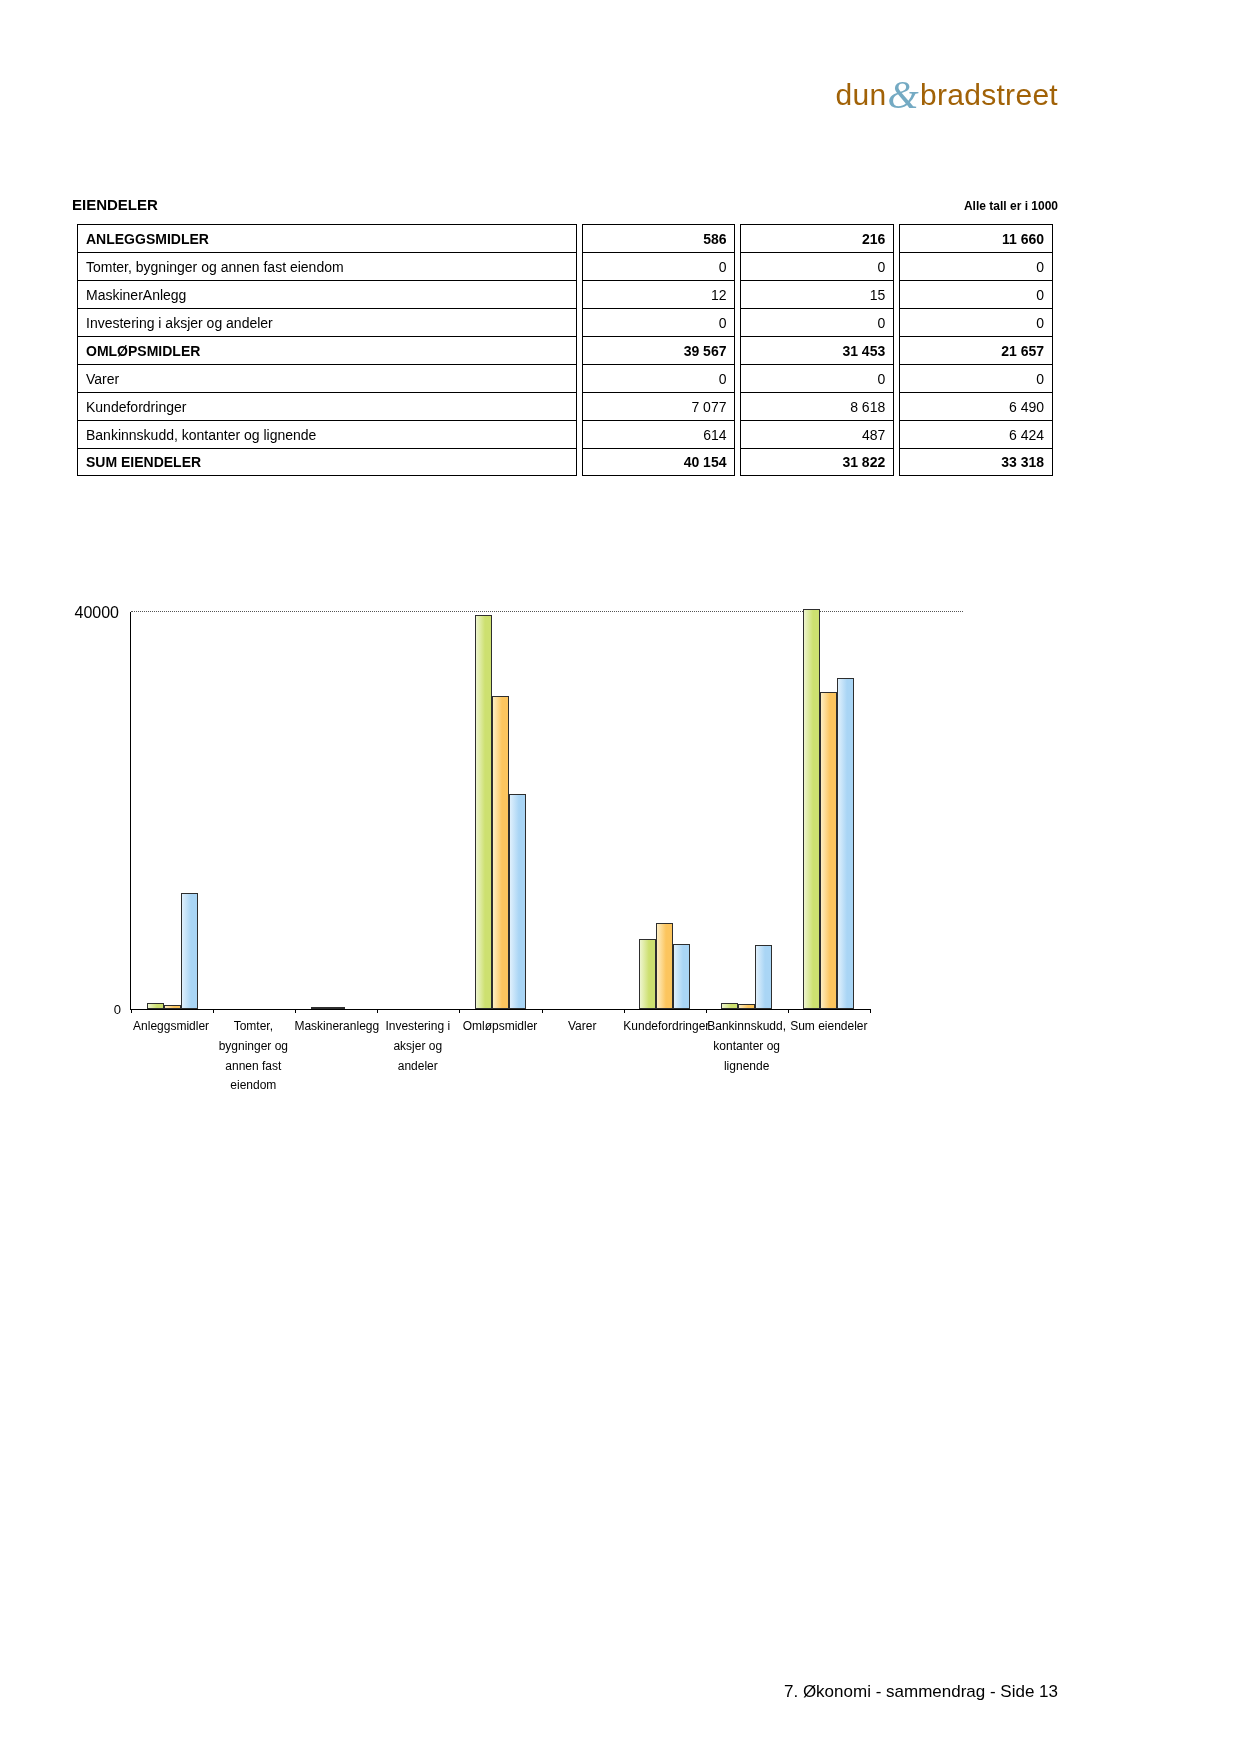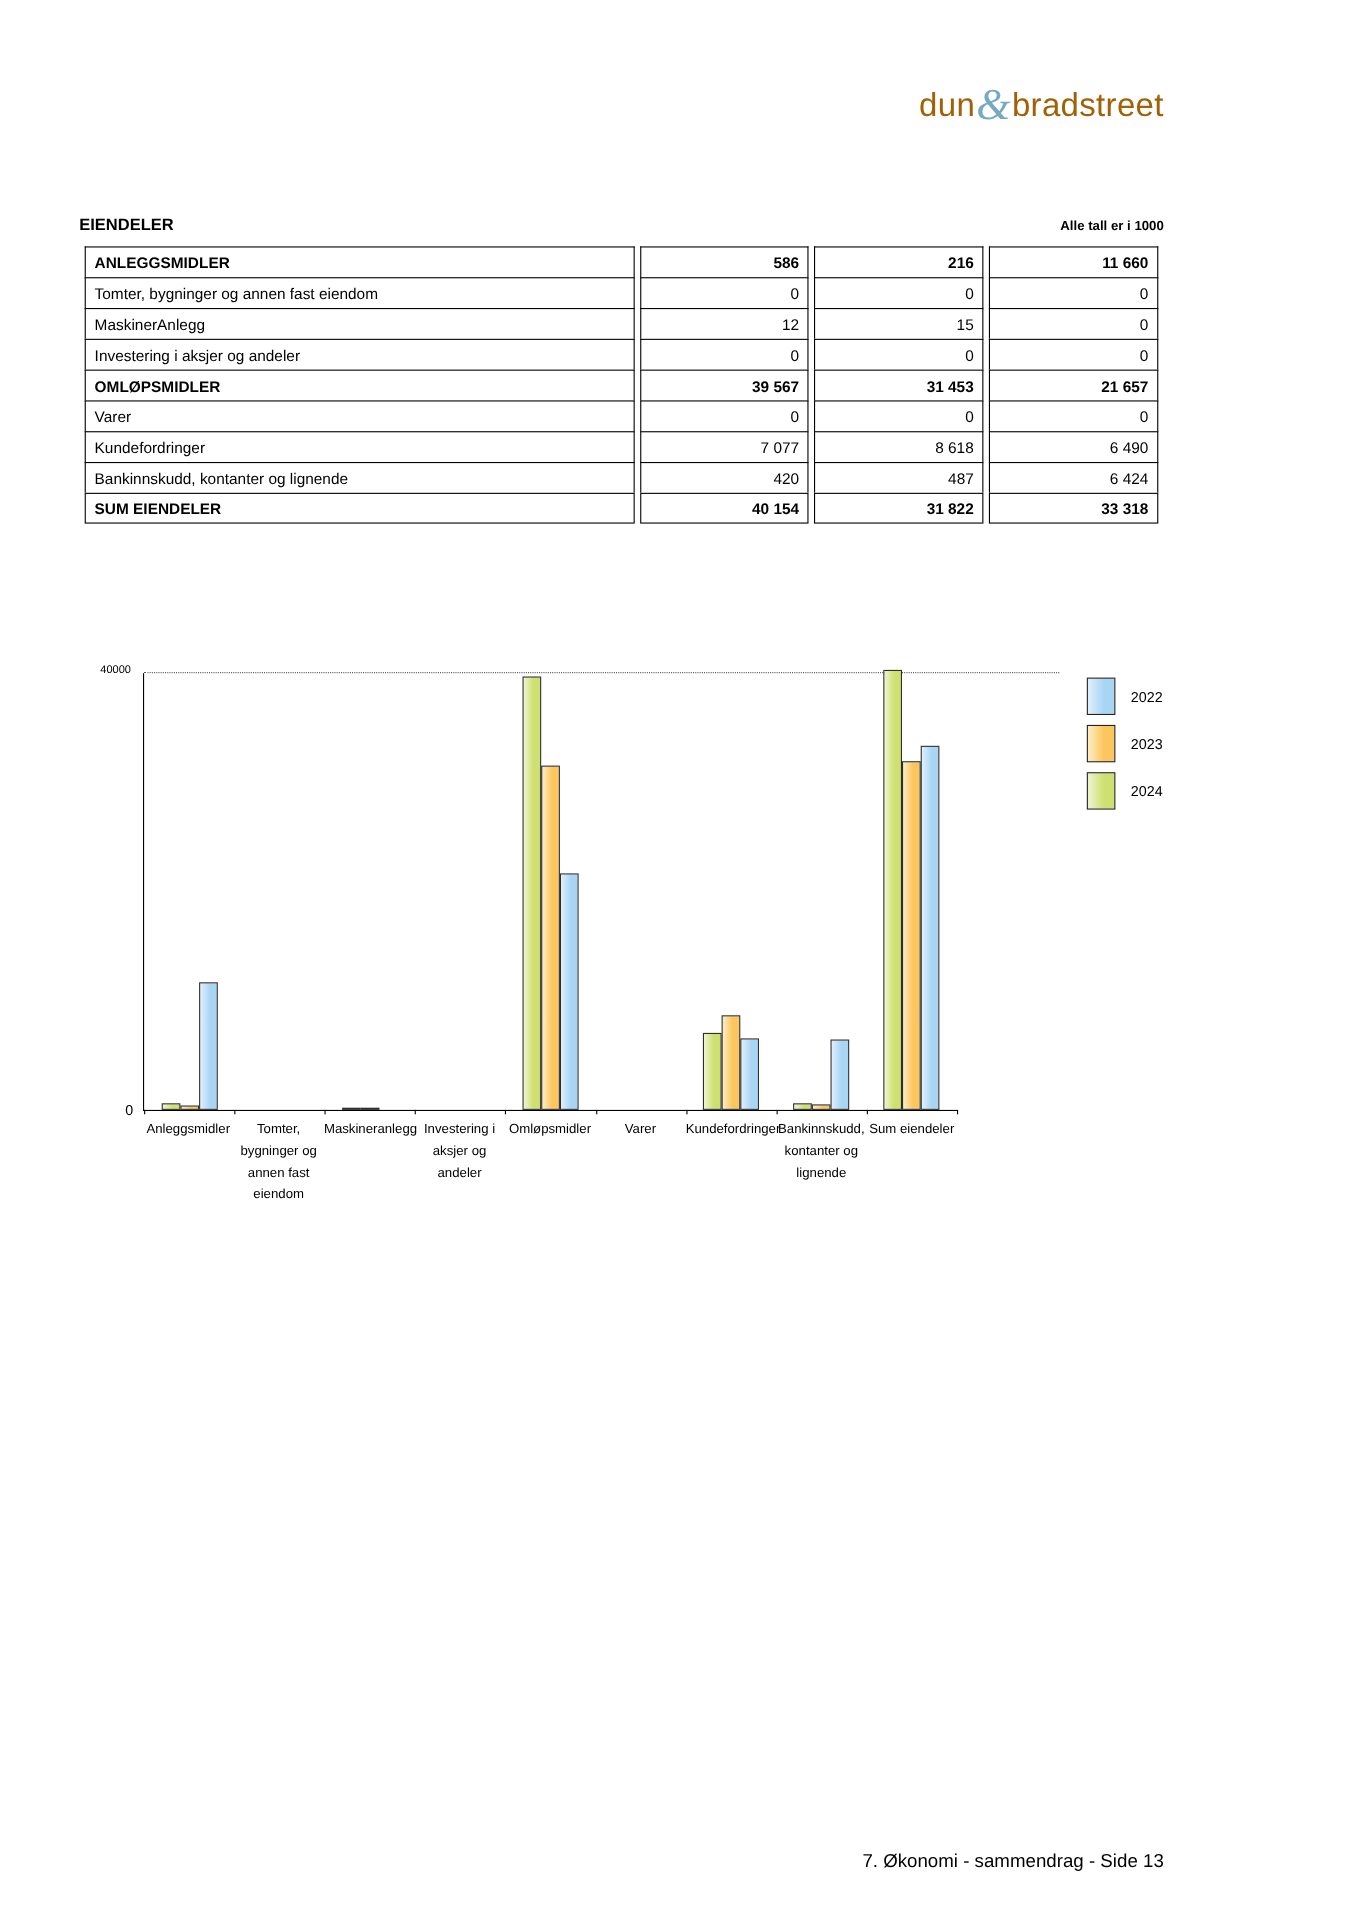--- a/index.html
+++ b/index.html
@@ -37,21 +37,21 @@
 
   
   .chart-plot { position:absolute; left:130px; top:612px; width:740px; height:398px;
                 border-left:1px solid #000; border-bottom:1px solid #000; }
   .chart-topline { position:absolute; left:0; top:-1px; width:832px; height:0;
                    border-top:1px dotted #555; }
   .chart-groups { position:absolute; left:0; bottom:0; width:100%; height:100%;
                   display:flex; align-items:flex-end; }
   .bar-group { flex:1 1 0; display:flex; align-items:flex-end; justify-content:center; height:100%; }
   .bar { width:17px; border:1px solid #2e2e2e; }
-  .ylabel-top { position:absolute; right:calc(100% + 12px); top:-8px; font-size:10px;text-align:center; }
+  .ylabel-top { position:absolute; right:calc(100% + 12px); top:-8px; font-size:16px;text-align:center; }
   .ylabel-bottom { position:absolute; right:calc(100% + 10px); bottom:-8px; font-size:13px; }
   .xtick { position:absolute; top:100%; width:1px; height:4px; background:#000; }
   .chart-xlabels { position:absolute; left:130px; top:1017px; width:740px; display:flex; }
   .xlabel { flex:1 1 0; min-width:0; text-align:center; font-size:12px;
             line-height:1.65; white-space:pre-line; }
 
   
   .legend { position:absolute; left:988px; top:616px; }
   .legend-entry { display:flex; align-items:center; margin-bottom:9px; }
   .legend-box { width:26px; height:34px; border:1px solid #222; margin-right:14px; }
@@ -120,21 +120,21 @@
       <td class="num">0</td>
     </tr>
     <tr>
       <td>Kundefordringer</td>
       <td class="num">7 077</td>
       <td class="num">8 618</td>
       <td class="num">6 490</td>
     </tr>
     <tr>
       <td>Bankinnskudd, kontanter og lignende</td>
-      <td class="num">420</td>
+      <td class="num">614</td>
       <td class="num">487</td>
       <td class="num">6 424</td>
     </tr>
     <tr class="bold">
       <td>SUM EIENDELER</td>
       <td class="num">40 154</td>
       <td class="num">31 822</td>
       <td class="num">33 318</td>
     </tr>
   </tbody>
@@ -217,30 +217,16 @@
 andeler</div>
     <div class="xlabel">Omløpsmidler</div>
     <div class="xlabel">Varer</div>
     <div class="xlabel">Kundefordringer</div>
     <div class="xlabel">Bankinnskudd,
 kontanter og
 lignende</div>
     <div class="xlabel">Sum eiendeler</div>
   </div>
 
-  <div class="legend">
-    <div class="legend-entry">
-      <div class="legend-box" style="background: linear-gradient(90deg, rgb(224, 240, 252) 0%, rgb(169, 213, 245) 60%);"></div>
-      <div class="legend-label">2022</div>
-    </div>
-    <div class="legend-entry">
-      <div class="legend-box" style="background: linear-gradient(90deg, rgb(253, 238, 195) 0%, rgb(252, 197, 94) 60%);"></div>
-      <div class="legend-label">2023</div>
-    </div>
-    <div class="legend-entry">
-      <div class="legend-box" style="background: linear-gradient(90deg, rgb(238, 245, 207) 0%, rgb(205, 224, 112) 60%);"></div>
-      <div class="legend-label">2024</div>
-    </div>
-  </div>
 
   <div class="footer">7. Økonomi - sammendrag - Side 13</div>
 
 </div>
 
 </body></html>

